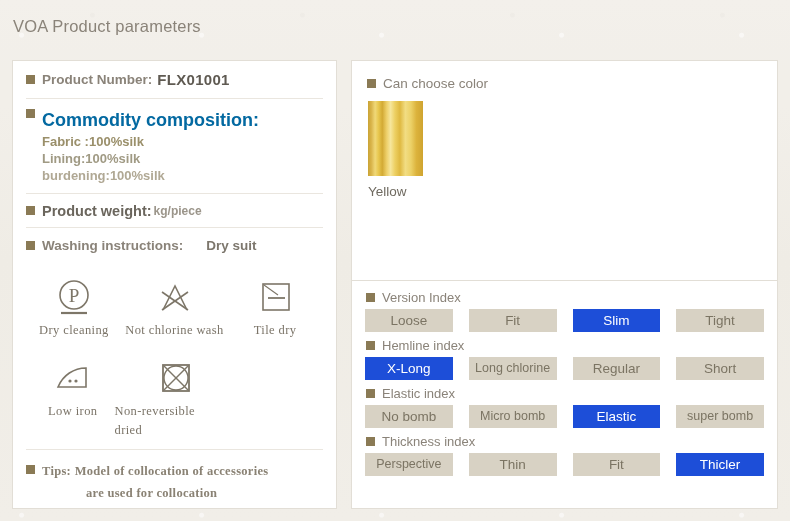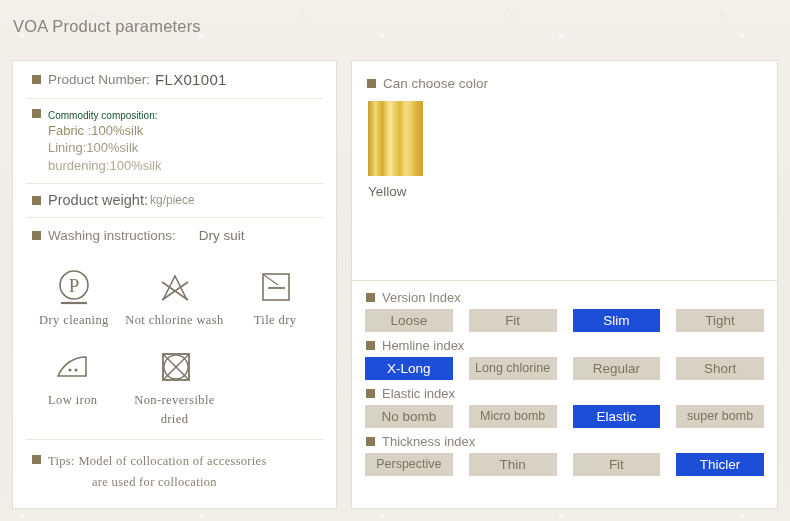--- a/index.html
+++ b/index.html
@@ -36,33 +36,33 @@
   .panel-left{left:12px;top:60px;width:325px;height:449px;}
   .panel-right-top{left:351px;top:60px;width:427px;height:221px;}
   .panel-right-bottom{left:351px;top:281px;width:427px;height:228px;border-top:none;}
 
   .sq{
     display:inline-block;width:9px;height:9px;background:#8a7a55;
     margin-right:7px;vertical-align:1px;flex:none;
   }
 
   .row{
-    display:flex;align-items:flex-start;padding:0 19px;
-    color:#6f6a60;font-size:13px;
+    display:flex;align-items:flex-start;padding:0 13px;
+    color:#6f6a60;font-size:13px;font-weight:bold;
   }
   .hr{height:1px;background:#eae6df;margin:0 13px;}
 
   
   .r-number{height:37px;align-items:center;}
   .r-number .lbl{color:#8a8379;font-size:13.5px;}
   .r-number .val{color:#5f5a52;font-size:15px;margin-left:5px;letter-spacing:.3px;}
 
   .r-comp{padding-top:10px;padding-bottom:9px;}
   .r-comp .lines{line-height:1.32;}
-  .r-comp .head{color:#14532d;font-size:10px;}
+  .r-comp .head{color:#0369a1;font-size:18px;}
   .r-comp .sub{color:#9a8f6a;font-size:13px;}
   .r-comp .sub.s2{color:#a09a84;}
   .r-comp .sub.s3{color:#b0a894;}
 
   .r-weight{height:33px;align-items:center;}
   .r-weight .lbl{color:#6b665d;font-size:14.5px;}
   .r-weight .unit{color:#9b958a;font-size:12px;margin-left:2px;}
 
   .r-wash{height:35px;align-items:center;}
   .r-wash .lbl{color:#8a8379;font-size:13.5px;}
@@ -72,21 +72,21 @@
   .care{padding:6px 13px 4px 13px;}
   .care-row{display:flex;}
   .care-cell{
     width:100px;display:flex;flex-direction:column;align-items:center;
     padding-top:6px;
   }
   .care-cell.wide{width:110px;}
   .care-ico{height:46px;display:flex;align-items:center;justify-content:center;}
   .care-lbl{
     font-family:"Liberation Serif", serif;
-    font-size:12.5px;color:#7b7468;text-align:center;line-height:1.5;
+    font-size:12.5px;color:#7b7468;line-height:1.5;
     white-space:nowrap;letter-spacing:.4px;
   }
   .care-lbl.wrap{white-space:normal;}
 
   
   .r-tips{padding-top:11px;}
   .r-tips .t{
     font-family:"Liberation Serif", serif;
     font-size:12.5px;color:#8a8274;line-height:1.7;letter-spacing:.3px;
   }

